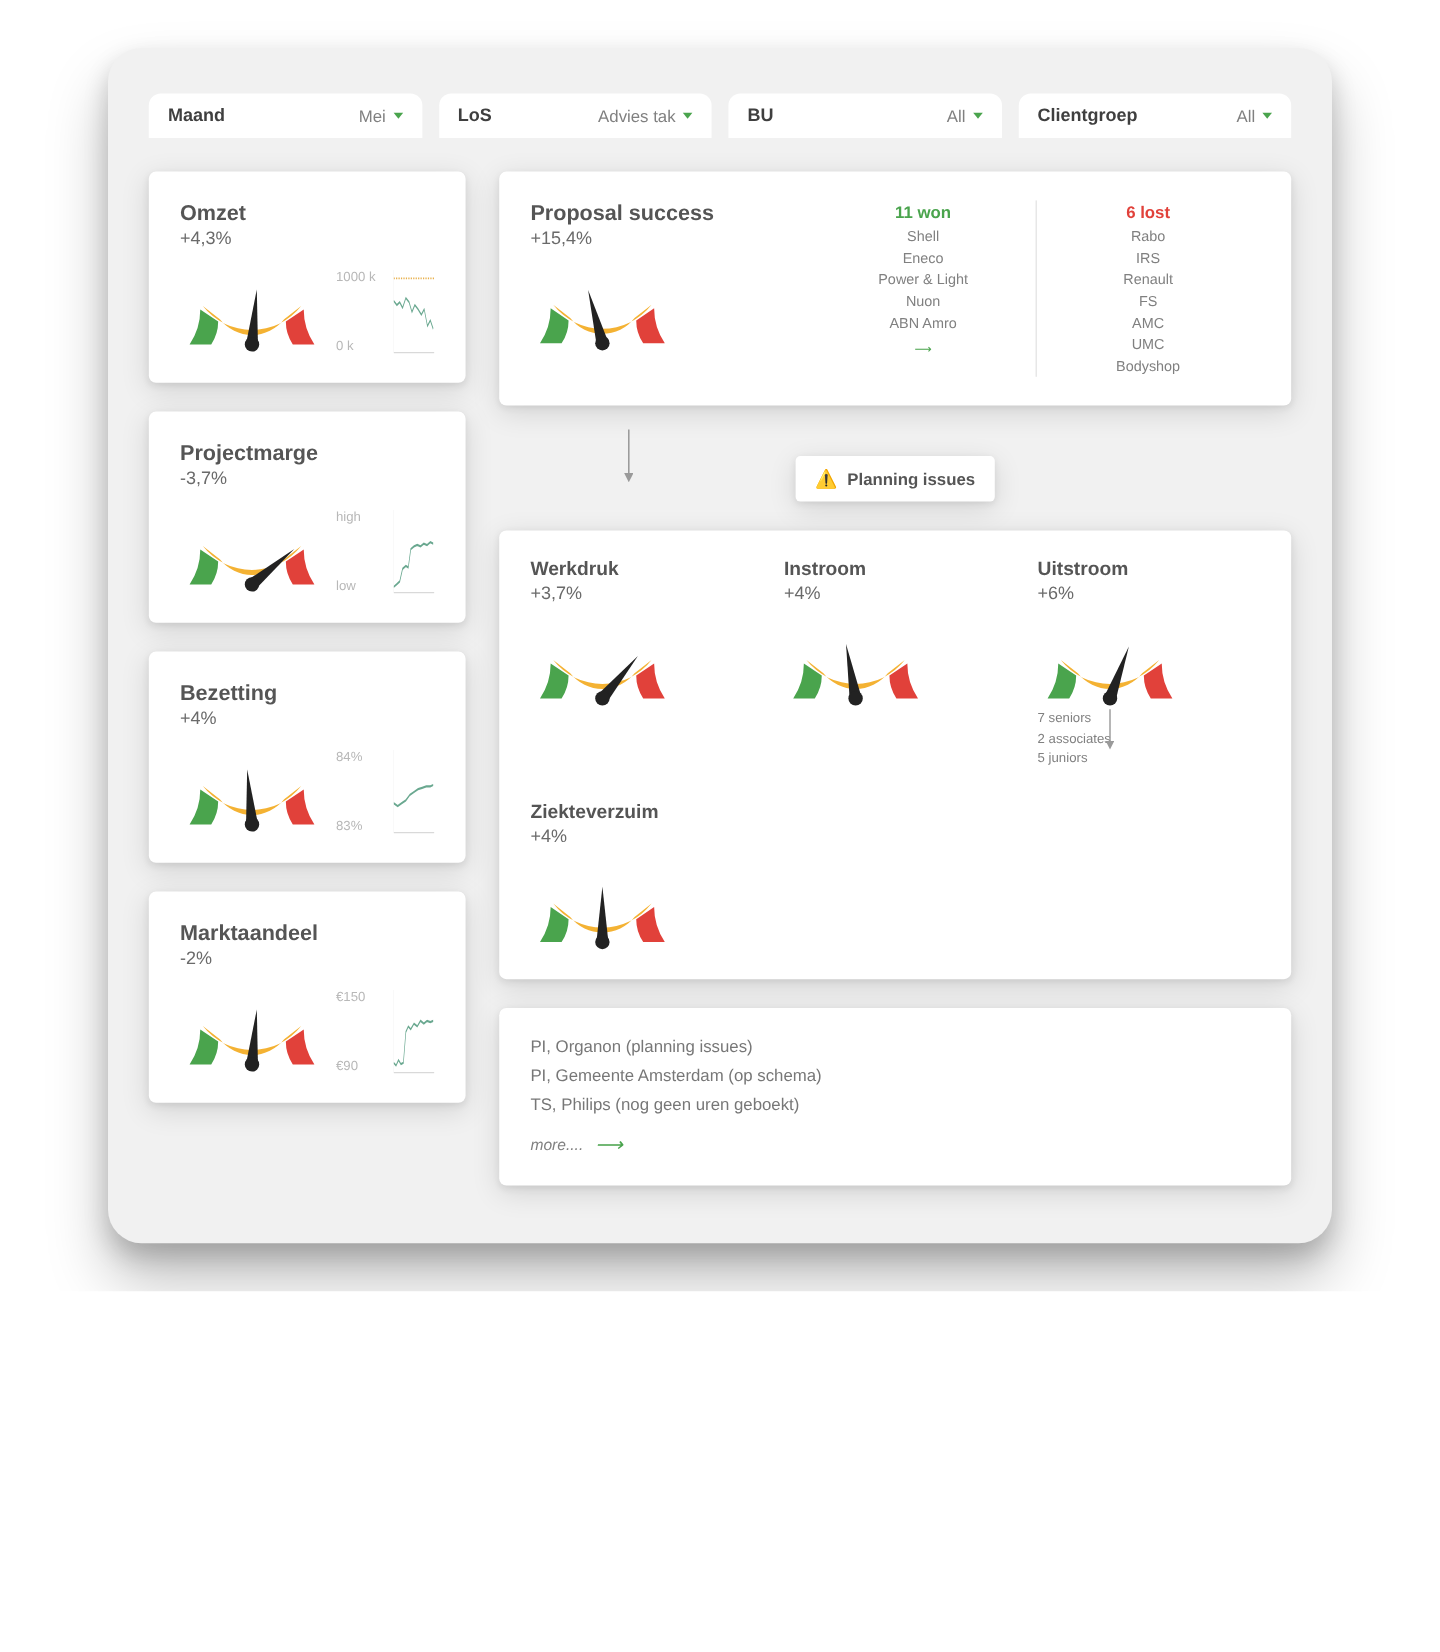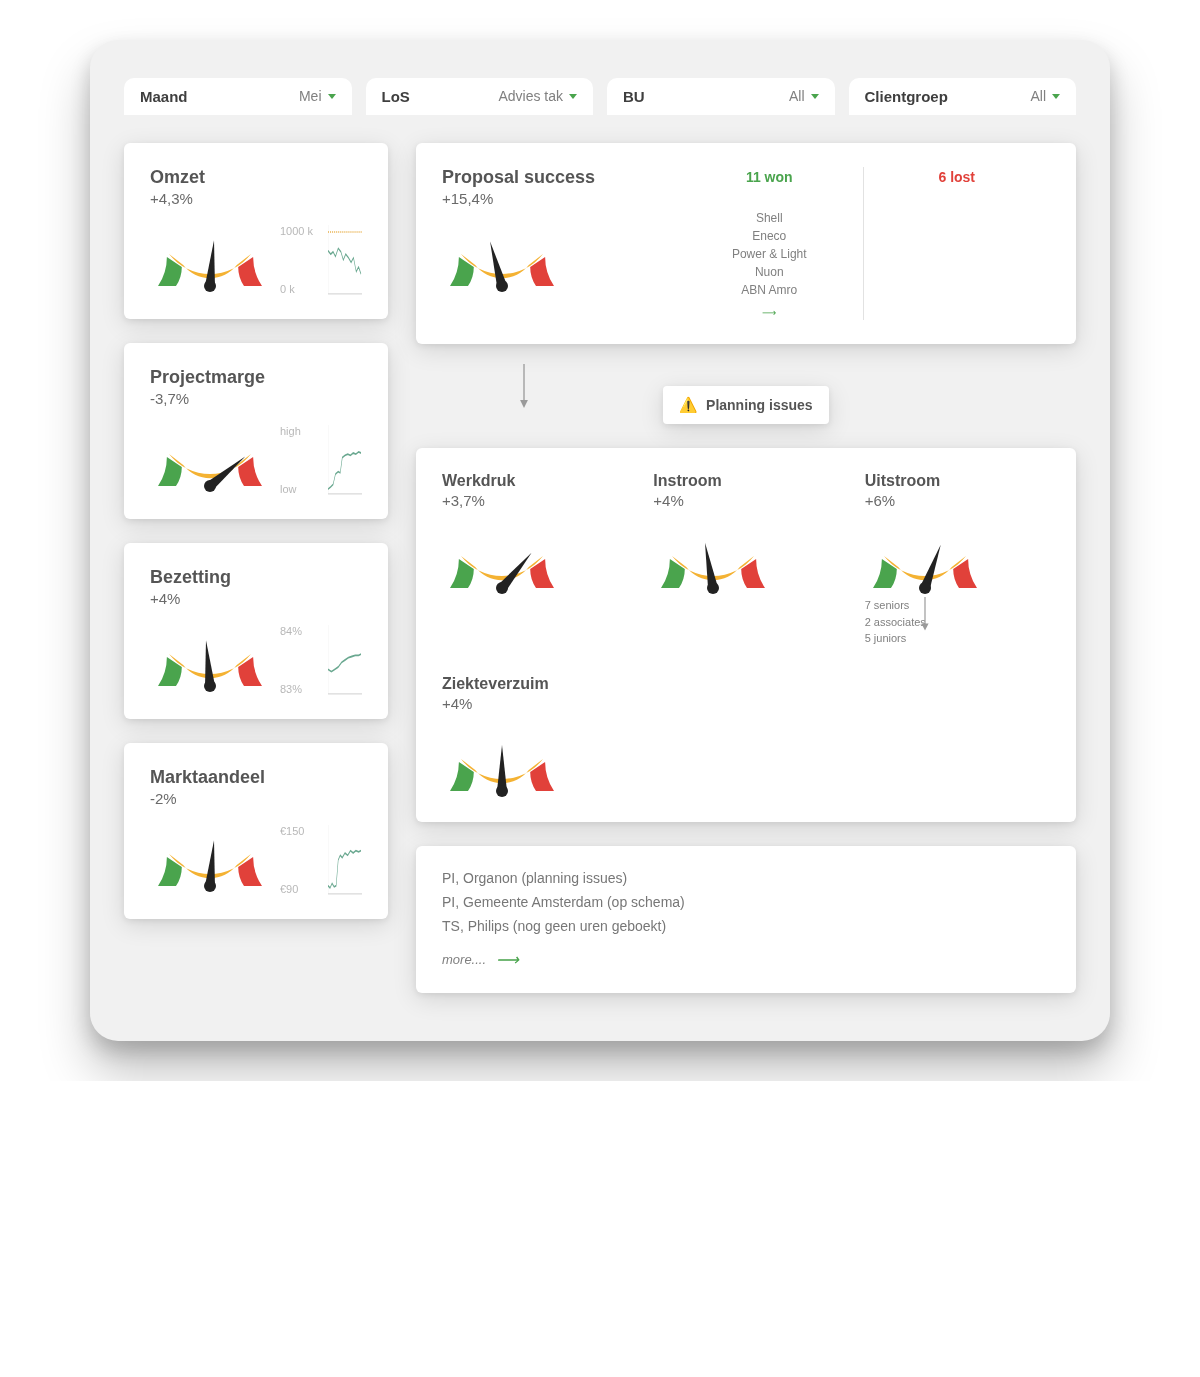--- a/index.html
+++ b/index.html
@@ -11,44 +11,44 @@
     --green:#4aa44d;
     --orange:#f4b233;
     --red:#e1413a;
     --needle:#222222;
     --shadow:0 6px 24px rgba(0,0,0,0.12), 0 2px 6px rgba(0,0,0,0.08);
   }
   *{box-sizing:border-box;font-family:"Segoe UI","Helvetica Neue",Arial,sans-serif}
   body{margin:0;background:#ffffff;display:flex;justify-content:center;padding:40px 20px}
   .device{background:var(--bg);border-radius:28px;padding:38px 34px 48px;box-shadow:0 30px 50px rgba(0,0,0,0.25),0 10px 20px rgba(0,0,0,0.18);width:1020px;max-width:100%}
   .filters{display:flex;gap:14px;margin-bottom:28px}
-  .filter{background:var(--card);border-radius:10px 10px 0 0;padding:10px 16px;display:flex;align-items:flex-start;gap:18px;flex:1}
+  .filter{background:var(--card);border-radius:10px 10px 0 0;padding:10px 16px;display:flex;align-items:center;gap:18px;flex:1}
   .filter-label{font-weight:700;color:var(--text);font-size:15px}
   .filter-val{margin-left:auto;display:flex;align-items:center;gap:6px;cursor:pointer}
   .filter-val span{color:var(--mute);font-size:14px}
   .chev{width:0;height:0;border-left:4px solid transparent;border-right:4px solid transparent;border-top:5px solid var(--green)}
   .cols{display:flex;gap:28px;align-items:flex-start}
   .col{display:flex;flex-direction:column;gap:24px}
   .col-left{width:264px;flex:0 0 auto}
   .col-right{flex:1}
   .card{background:var(--card);border-radius:6px;box-shadow:var(--shadow);padding:24px 26px;position:relative}
   .title{font-size:18px;font-weight:700;color:#555}
   .delta{font-size:15px;color:#6a6a6a;margin-top:2px}
-  .gauge-row{display:flex;align-items:flex-start;gap:14px;margin-top:18px}
+  .gauge-row{display:flex;align-items:center;gap:14px;margin-top:18px}
   .mini-chart{flex:1;height:70px;position:relative}
   .mini-chart .tick{position:absolute;left:-4px;font-size:11px;color:var(--axis);transform:translateY(-50%)}
   .mini-chart svg{position:absolute;right:0;bottom:0;top:0;width:calc(100% - 44px);height:100%}
   .gauge{width:120px;height:68px;position:relative;flex:0 0 auto}
   .gauge svg{width:100%;height:100%;overflow:visible}
   .proposal-card{display:flex;gap:24px}
   .prop-left{flex:0 0 210px}
   .prop-right{flex:1;display:flex;gap:0;font-size:12px;color:var(--mute);text-align:center}
   .prop-col{flex:1;padding:0 10px}
   .prop-col.won{border-right:1px solid #e2e2e2}
-  .prop-head{font-weight:700;font-size:14px;margin-bottom:21px}
+  .prop-head{font-weight:700;font-size:14px;margin-bottom:0}
   .prop-col.won .prop-head{color:var(--green)}
   .prop-col.lost .prop-head{color:var(--red)}
   .prop-col div{line-height:1.5em}
   .flag{display:inline-flex;align-items:center;gap:8px;background:var(--card);box-shadow:var(--shadow);padding:10px 16px;border-radius:4px;font-size:14px;color:#555;font-weight:600;align-self:center}
   .tri{display:inline-block;color:#f5c12e;font-size:15px}
   .plan-card .grid{display:grid;grid-template-columns:1fr 1fr 1fr;gap:28px 26px}
   .metric .title{font-size:16px}
   .metric .gauge{margin-top:18px}
   .breakdown{margin-top:2px;font-size:11px;color:var(--mute);line-height:1.5em}
   .eng-title{font-size:17px;font-weight:700;color:#555;margin-bottom:16px}
@@ -213,20 +213,29 @@
                 <div>Shell</div>
                 <div>Eneco</div>
                 <div>Power &amp; Light</div>
                 <div>Nuon</div>
                 <div>ABN Amro</div>
               </div>
             <div class="small-arrow">⟶</div>
           </div>
           <div class="prop-col lost">
             <div class="prop-head">6 lost</div>
+            <div id="lost-list">
+                <div>Rabo</div>
+                <div>IRS</div>
+                <div>Renault</div>
+                <div>FS</div>
+                <div>AMC</div>
+                <div>UMC</div>
+                <div>Bodyshop</div>
+              </div>
           </div>
         </div>
       </div>
 
       <div class="connector">
         <svg style="left:100px;top:-4px" width="40" height="46">
           <defs>
               <marker id="arr" markerWidth="6" markerHeight="6" refX="3" refY="3" orient="auto">
             <path d="M0,0 L6,3 L0,6 Z" fill="#9a9a9a"></path>
               </marker>

